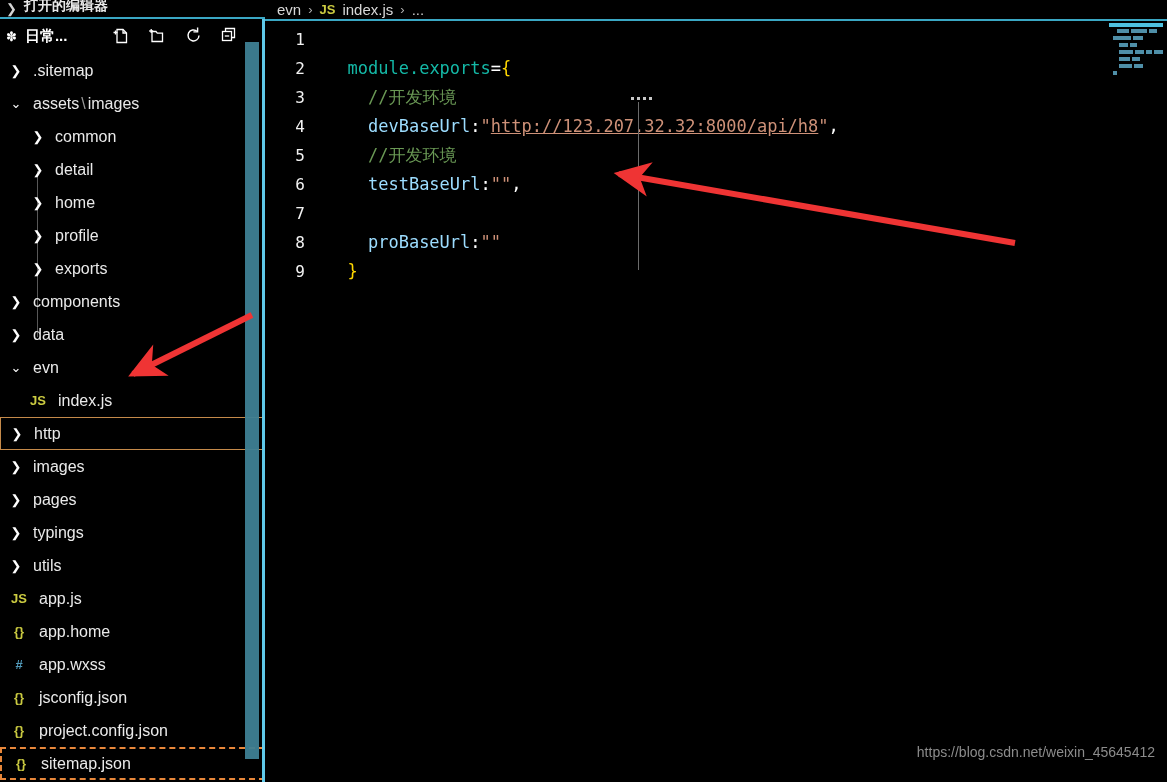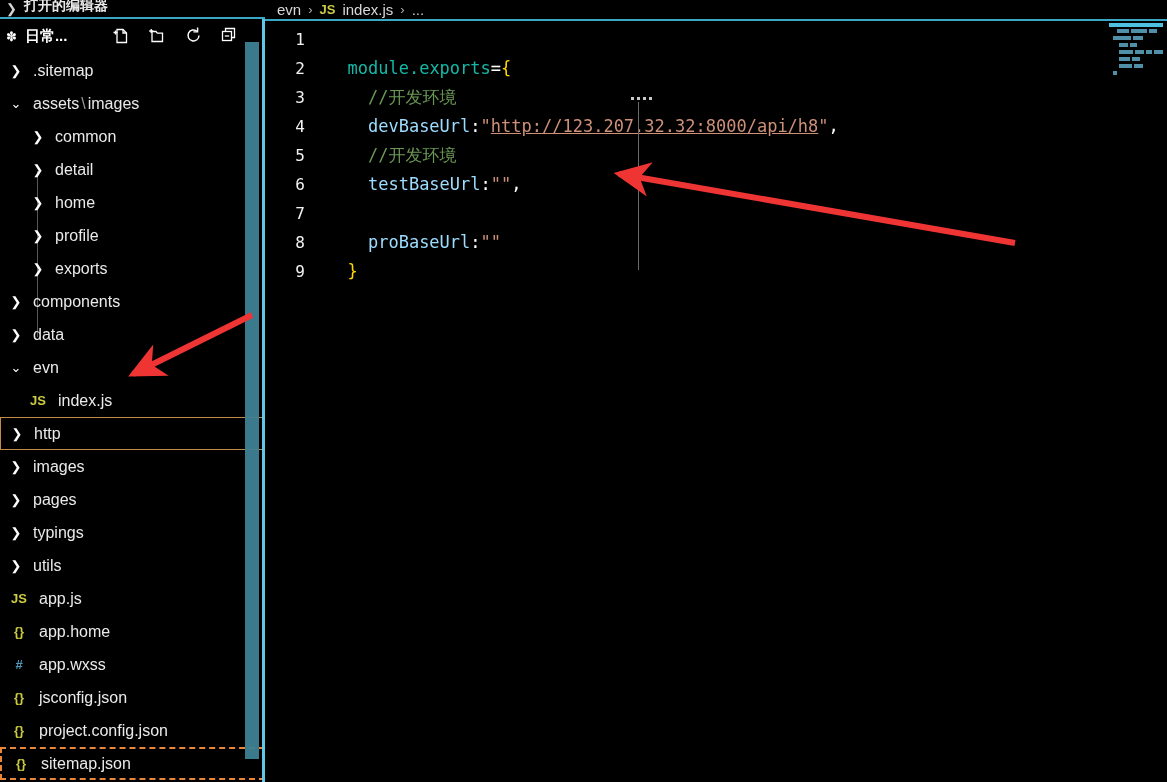--- a/index.html
+++ b/index.html
@@ -441,20 +441,21 @@
         </div>
       <div class="mm-row" style="margin-left:10px;">
           <div class="mm-b" style="width:13px"></div>
           <div class="mm-b" style="width:9px"></div>
         </div>
       <div class="mm-row" style="margin-left:4px;">
           <div class="mm-b" style="width:4px"></div>
         </div>
     </div>
 
+    <div class="watermark">https://blog.csdn.net/weixin_45645412</div>
   </div>
 
   <svg class="arrows">
     <defs>
       <marker id="ah" markerWidth="7" markerHeight="7" refX="5.6" refY="3.5" orient="auto">
         <path d="M6.5,3.5 L0.4,6.4 L2.1,3.5 L0.4,0.6 Z" fill="#ef3434"></path>
       </marker>
     </defs>
     <line x1="252" y1="315" x2="133" y2="374" stroke="#ef3434" stroke-width="6" marker-end="url(#ah)"></line>
     <line x1="1015" y1="243" x2="619" y2="174" stroke="#ef3434" stroke-width="6" marker-end="url(#ah)"></line>

